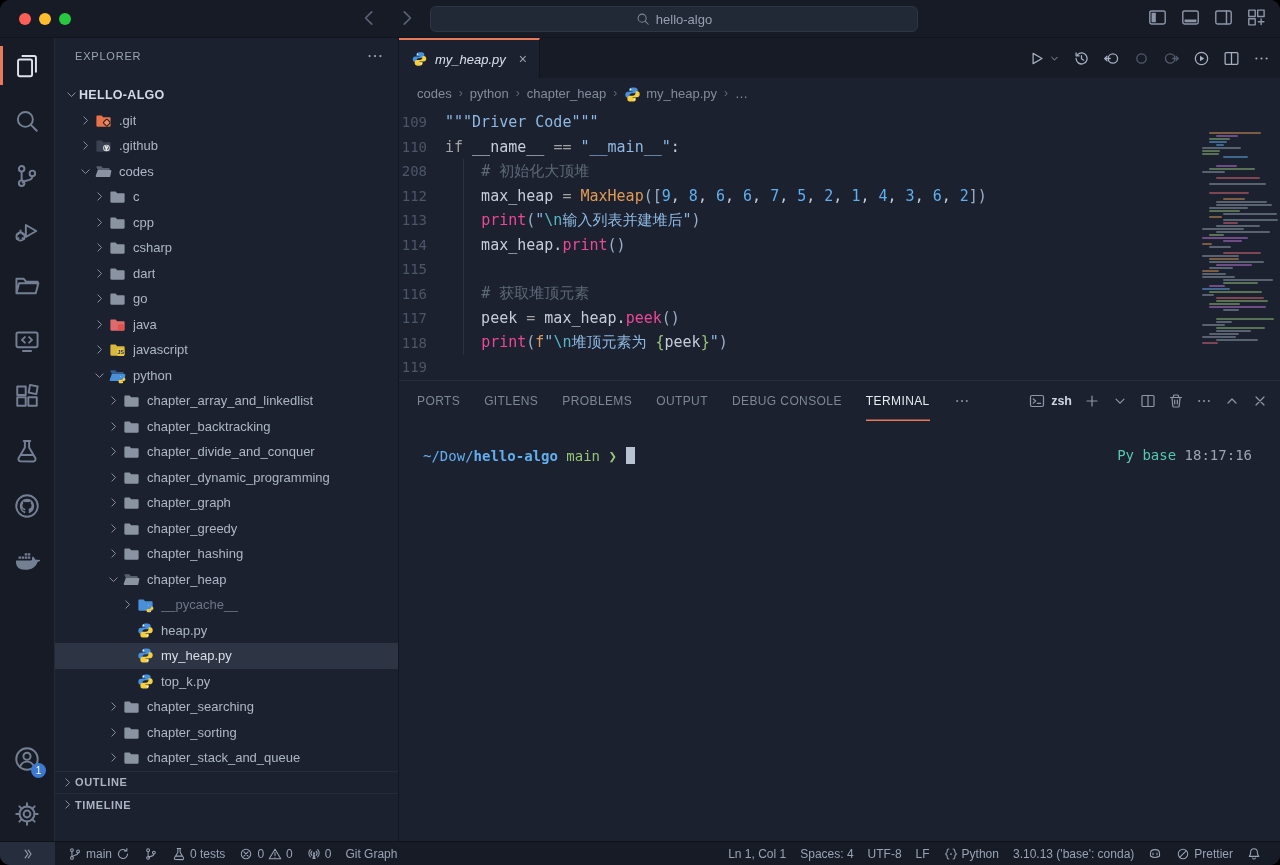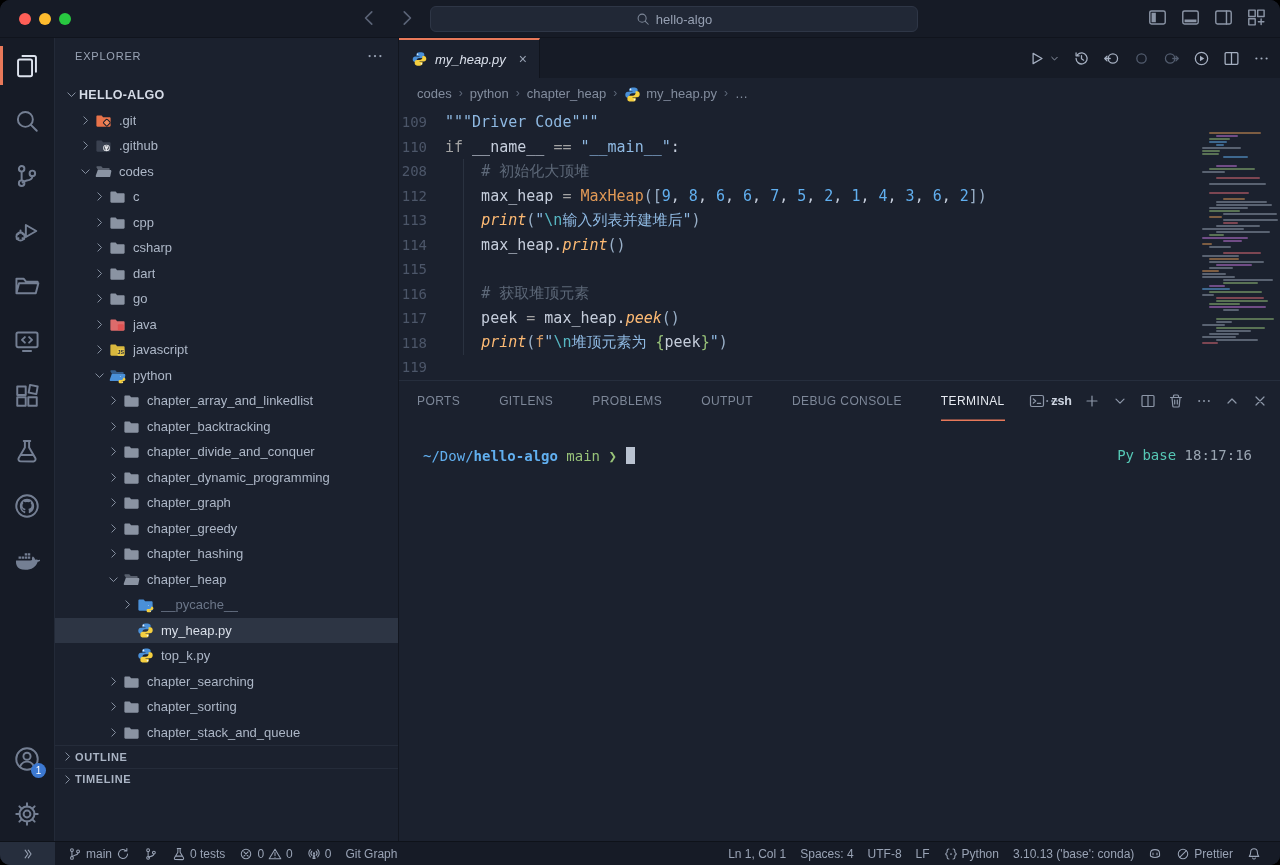--- a/index.html
+++ b/index.html
@@ -77,34 +77,34 @@
   .code-lines { padding-top:2px; }
   .cline { height:24.5px; display:flex; align-items:center; font-size:15px; }
   .cline .ln { width:46px; flex:0 0 46px; text-align:right; padding-right:18px; color:#4c5669; font-size:14px; }
   .cline .lc { white-space:pre; }
   .indent-guide { position:absolute; width:1px; background:#2a3240; }
   .tok-kw   { color:#a3a3a3; }
   .tok-str  { color:#8fb9e2; }
   .tok-esc  { color:#56b6c2; }
   .tok-num  { color:#61afef; }
   .tok-fn   { color:#e09956; }
-  .tok-mt   { color:#fdba74;font-style:italic; }
+  .tok-mt   { color:#ec4899; }
   .tok-cm   { color:#5d6878; }
   .tok-pl   { color:#c5cddb; }
   .tok-br   { color:#9ab0c8; }
   .tok-brace{ color:#98c379; }
   .tok-fstr { color:#d19a66; }
 
   .minimap { position:absolute; top:0; right:2px; width:76px; padding-top:24px; }
   .mm-row { height:2px; margin-bottom:1px; border-radius:1px; }
 
   
   .panel { flex:0 0 461px; height:461px; border-top:1px solid #262e3d; display:flex; flex-direction:column;
            background:#1b212e; position:relative; }
-  .panel-tabs { height:40px; flex:0 0 40px; display:flex; align-items:center; padding-left:18px; gap:39px; }
+  .panel-tabs { height:40px; flex:0 0 40px; display:flex; align-items:center; padding-left:18px; gap:24px; }
   .ptab { font-size:12px; letter-spacing:.4px; color:#7d8798; cursor:pointer; height:40px; display:flex; align-items:center; }
   .ptab.active { color:#e6eaf1; box-shadow:inset 0 -1.5px 0 #e8795a; }
   .ptab-more { color:#8d97a8; width:16px; height:16px; }
   .panel-actions { position:absolute; right:12px; top:0; height:40px; display:flex; align-items:center; gap:12px; color:#8d97a8; }
   .panel-actions .ic { width:16px; height:16px; }
   .panel-actions .shell { display:flex; align-items:center; gap:6px; color:#cfd6e2; font-size:12.5px; font-weight:bold; }
   .panel-actions .shell .ic { color:#8d97a8; }
   .terminal { flex:1; position:relative; font-family:"DejaVu Sans Mono", monospace; font-size:14px; }
   .term-line { position:absolute; left:24px; top:26px; display:flex; align-items:center; }
   .term-right { position:absolute; right:28px; top:26px; }
@@ -548,20 +548,30 @@
      <span class="ticon"><svg viewBox="0 0 16 16" fill="none" stroke="currentColor" stroke-width="1.2" stroke-linecap="round" stroke-linejoin="round">
                 <path stroke="none" fill="#4a90d8" d="M1.3 4.2c0-.6.4-1 1-1h3.9l1.5 1.7h6c.6 0 1 .4 1 1v6.9c0 .6-.4 1-1 1H2.3c-.6 0-1-.4-1-1z"></path>
                 <g transform="translate(7.3 7.3) scale(0.55)">
                   <path fill="#4a90d8" stroke="none" d="M7.9 1.3c-1.7 0-2.9.8-2.9 2.1v1.5h3v.5H3.7c-1.4 0-2.5 1.1-2.5 2.8s1 2.8 2.3 2.8h1.6V9.4c0-1.4 1.2-2.5 2.7-2.5h2.9c1.1 0 2.1-.9 2.1-2.1V3.4c0-1.2-1.4-2.1-2.9-2.1z"></path>
                   <circle fill="#eef2f8" stroke="none" cx="6.1" cy="3.2" r=".8"></circle>
                   <path fill="#f5cf3f" stroke="none" d="M8.1 14.7c1.7 0 2.9-.8 2.9-2.1v-1.5H8v-.5h4.3c1.4 0 2.5-1.1 2.5-2.8s-1-2.8-2.3-2.8h-1.6v1.6c0 1.4-1.2 2.5-2.7 2.5H5.3c-1.1 0-2.1.9-2.1 2.1v1.4c0 1.2 1.4 2.1 2.9 2.1z"></path>
                   <circle fill="#eef2f8" stroke="none" cx="9.9" cy="12.8" r=".8"></circle>
                 </g>
               </svg></span>
      <span class="tlabel">__pycache__</span>
+          </div>
+          <div class="trow   " style="padding-left:64px">
+     <span class="tchev none"></span>
+     <span class="ticon"><svg viewBox="0 0 16 16" fill="none" stroke="currentColor" stroke-width="1.2" stroke-linecap="round" stroke-linejoin="round">
+                <path fill="#4a90d8" stroke="none" d="M7.9 1.3c-1.7 0-2.9.8-2.9 2.1v1.5h3v.5H3.7c-1.4 0-2.5 1.1-2.5 2.8s1 2.8 2.3 2.8h1.6V9.4c0-1.4 1.2-2.5 2.7-2.5h2.9c1.1 0 2.1-.9 2.1-2.1V3.4c0-1.2-1.4-2.1-2.9-2.1z"></path>
+                <circle fill="#eef2f8" stroke="none" cx="6.1" cy="3.2" r=".8"></circle>
+                <path fill="#f5cf3f" stroke="none" d="M8.1 14.7c1.7 0 2.9-.8 2.9-2.1v-1.5H8v-.5h4.3c1.4 0 2.5-1.1 2.5-2.8s-1-2.8-2.3-2.8h-1.6v1.6c0 1.4-1.2 2.5-2.7 2.5H5.3c-1.1 0-2.1.9-2.1 2.1v1.4c0 1.2 1.4 2.1 2.9 2.1z"></path>
+                <circle fill="#eef2f8" stroke="none" cx="9.9" cy="12.8" r=".8"></circle>
+              </svg></span>
+     <span class="tlabel">heap.py</span>
           </div>
           <div class="trow  selected " style="padding-left:64px">
      <span class="tchev none"></span>
      <span class="ticon"><svg viewBox="0 0 16 16" fill="none" stroke="currentColor" stroke-width="1.2" stroke-linecap="round" stroke-linejoin="round">
                 <path fill="#4a90d8" stroke="none" d="M7.9 1.3c-1.7 0-2.9.8-2.9 2.1v1.5h3v.5H3.7c-1.4 0-2.5 1.1-2.5 2.8s1 2.8 2.3 2.8h1.6V9.4c0-1.4 1.2-2.5 2.7-2.5h2.9c1.1 0 2.1-.9 2.1-2.1V3.4c0-1.2-1.4-2.1-2.9-2.1z"></path>
                 <circle fill="#eef2f8" stroke="none" cx="6.1" cy="3.2" r=".8"></circle>
                 <path fill="#f5cf3f" stroke="none" d="M8.1 14.7c1.7 0 2.9-.8 2.9-2.1v-1.5H8v-.5h4.3c1.4 0 2.5-1.1 2.5-2.8s-1-2.8-2.3-2.8h-1.6v1.6c0 1.4-1.2 2.5-2.7 2.5H5.3c-1.1 0-2.1.9-2.1 2.1v1.4c0 1.2 1.4 2.1 2.9 2.1z"></path>
                 <circle fill="#eef2f8" stroke="none" cx="9.9" cy="12.8" r=".8"></circle>
               </svg></span>
      <span class="tlabel">my_heap.py</span>

